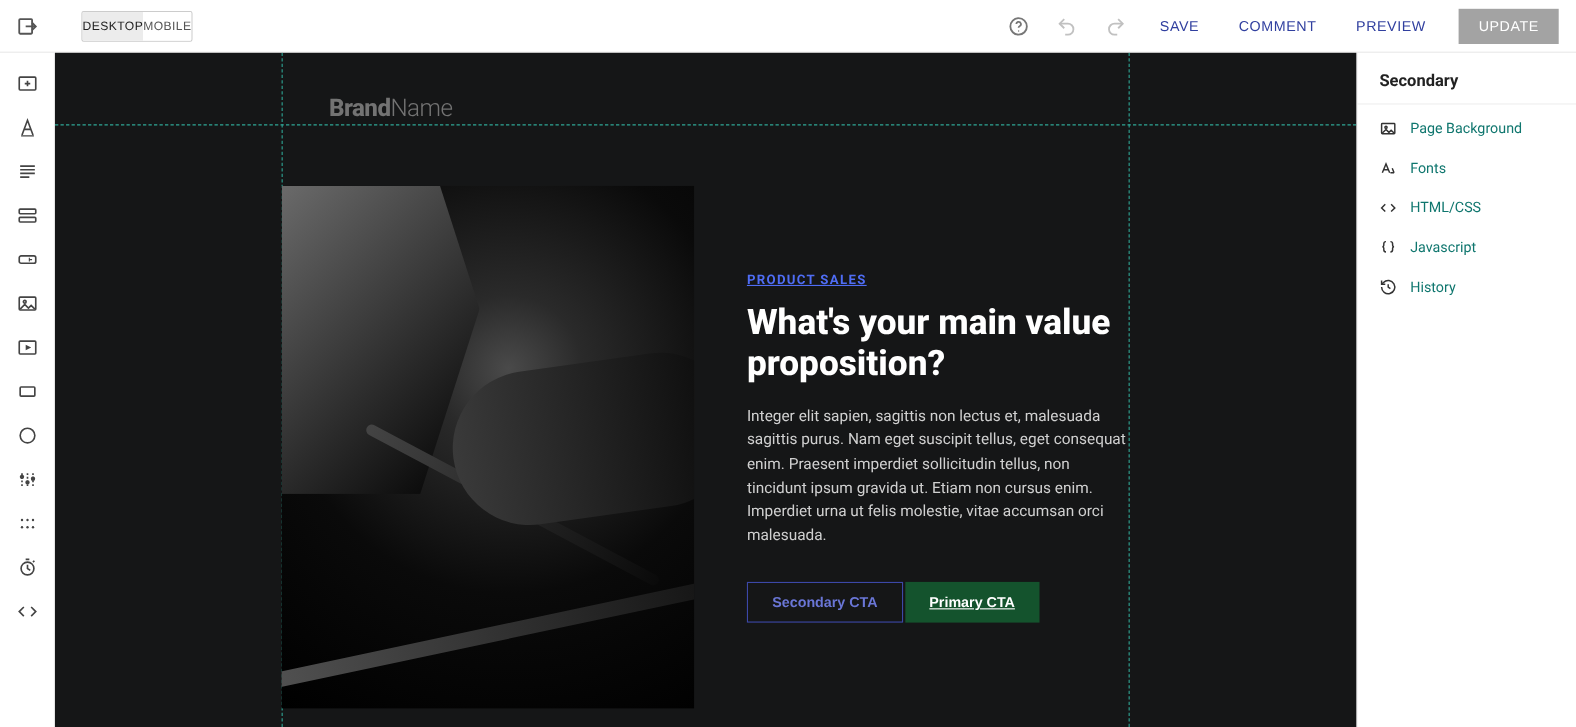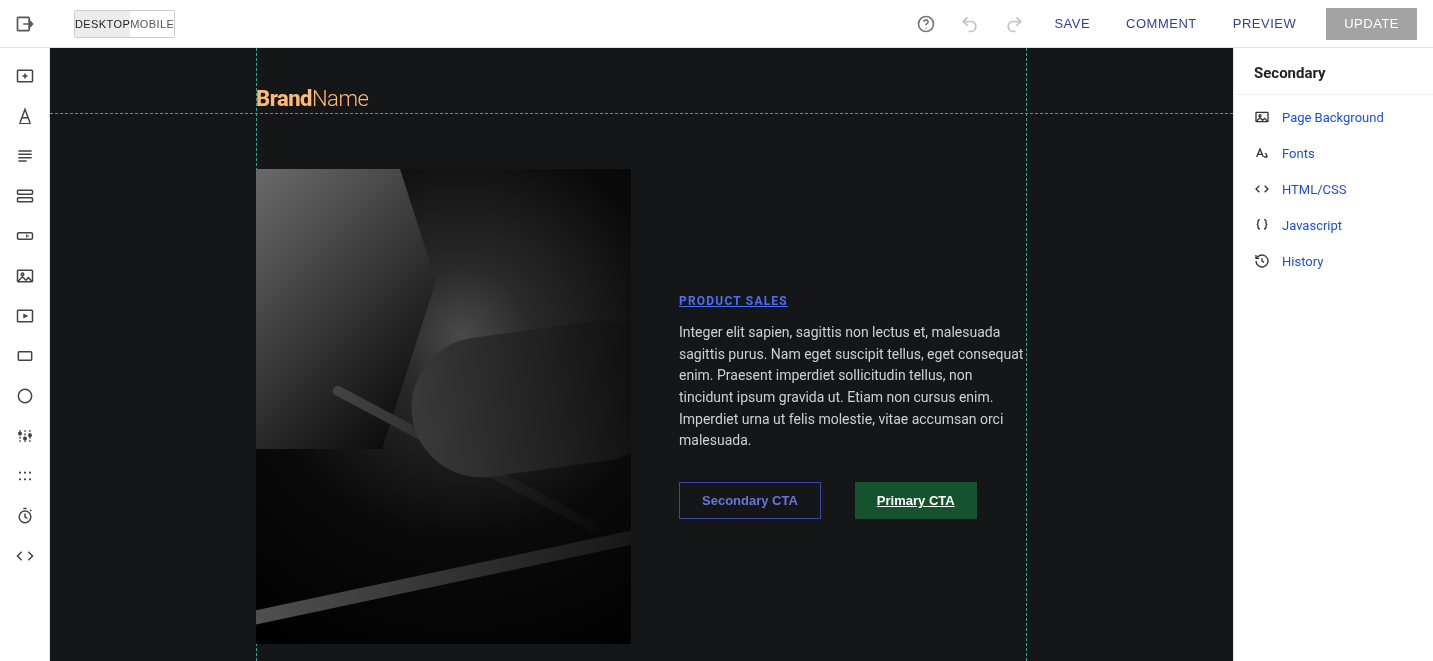--- a/index.html
+++ b/index.html
@@ -120,23 +120,24 @@
   .guide-h.top { pointer-events: none; }
 
   .content {
     position: absolute;
     left: 206px;
     right: 206px;
     top: 0;
     padding: 38px 0 40px 0;
   }
   .brand {
-    color: #fdba74;
+    color: #737373;
     font-size: 22px;
     letter-spacing: -0.5px;
+    margin-left: 43px;
   }
   .brand .bold { font-weight: 800; }
   .brand .light { font-weight: 300; }
 
   .hero {
     margin-top: 58px;
     display: flex;
     gap: 48px;
     align-items: center;
   }
@@ -198,21 +199,21 @@
     line-height: 1.15;
     color: #fff;
     margin-bottom: 20px;
   }
   .bodycopy {
     font-size: 14px;
     line-height: 1.55;
     color: #d0d0d0;
     margin-bottom: 30px;
   }
-  .ctas { display: flex; gap: 34px; }
+  .ctas { display: flex; gap: 2px; }
   .cta {
     font-size: 13px;
     font-weight: 600;
     padding: 10px 22px;
     cursor: pointer;
     border: none;
   }
   .cta.secondary {
     background: transparent;
     border: 1px solid #3c48a8;
@@ -238,21 +239,21 @@
   }
   .settings-sep {
     border-top: 1px solid #eee;
     margin-bottom: 4px;
   }
   .settings-item {
     display: flex;
     align-items: center;
     gap: 12px;
     padding: 10px 20px;
-    color: #1d4ed8;
+    color: #0f766e;
     font-size: 13px;
     cursor: pointer;
   }
   .settings-item .sicn {
     width: 16px; height: 16px; flex-shrink: 0;
     display: flex; align-items: center; justify-content: center;
     color: #333;
   }
 
   svg { display: block; }
@@ -393,20 +394,21 @@
         <span class="bold">Brand</span><span class="light">Name</span>
       </div>
 
       <div class="hero">
         <div class="hero-img">
           <div class="bar"></div>
           <div class="bar2"></div>
         </div>
         <div class="hero-text">
           <div class="eyebrow">PRODUCT SALES</div>
+          <div class="headline">What's your main value proposition?</div>
           <div class="bodycopy">Integer elit sapien, sagittis non lectus et, malesuada sagittis purus. Nam eget suscipit tellus, eget consequat enim. Praesent imperdiet sollicitudin tellus, non tincidunt ipsum gravida ut. Etiam non cursus enim. Imperdiet urna ut felis molestie, vitae accumsan orci malesuada.</div>
           <div class="ctas">
             <button class="cta secondary">Secondary CTA</button>
             <button class="cta primary">Primary CTA</button>
           </div>
         </div>
       </div>
     </div>
   </div>
 

